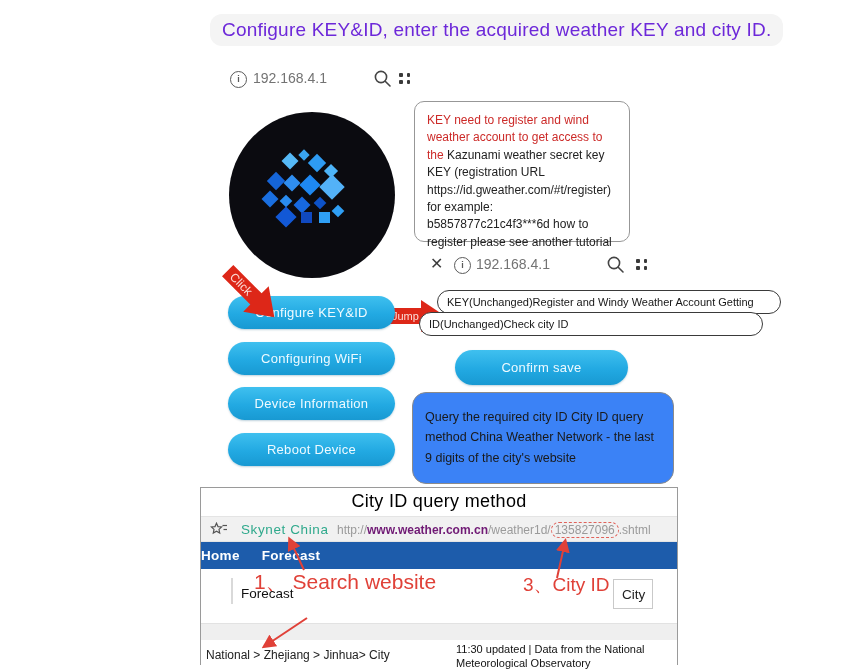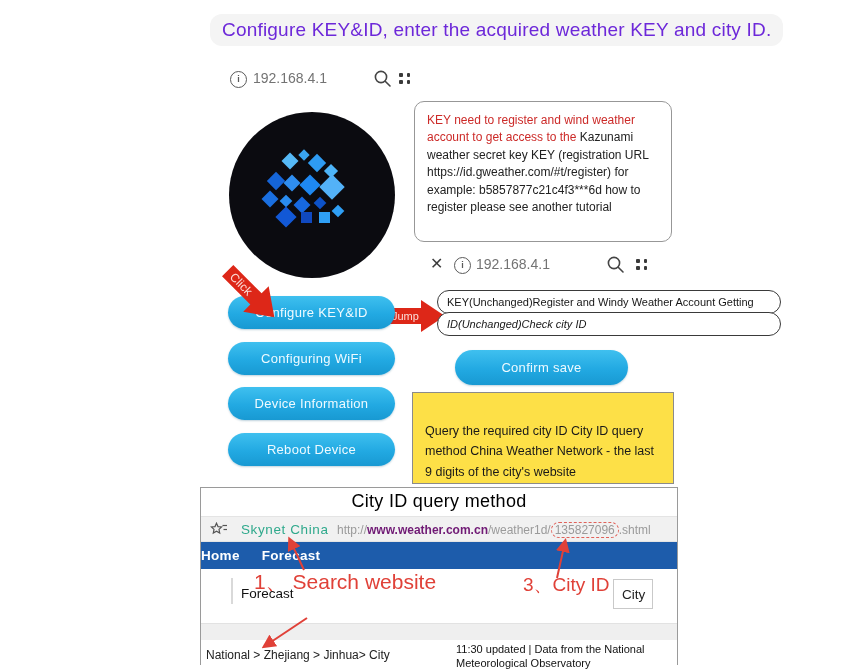--- a/index.html
+++ b/index.html
@@ -19,22 +19,22 @@
   .grid-menu{display:grid;grid-template-columns:4px 4px;grid-gap:3.5px;}
   .grid-menu i{width:3.5px;height:3.5px;background:#3a3a3a;border-radius:1px;display:block;}
 
   
   .logo{width:166px;height:166px;border-radius:50%;background:#0b0b10;}
 
   
   .note-box{border:1.5px solid #979797;border-radius:10px;background:#fff;
     padding:10px 12px;font-size:12px;line-height:1.45;color:#222;}
   .red-run{color:#cc2a28;}
-  .query-box{border:1.5px solid #8b8b8b;border-radius:0;background:#fde047;
-    padding:28px 12px;font-size:12.5px;line-height:1.62;color:#191919;}
+  .query-box{border:1.5px solid #8b8b8b;border-radius:14px;background:#3b82f6;
+    padding:14px 12px;font-size:12.5px;line-height:1.62;color:#191919;}
 
   
   .pill{width:167px;height:33px;border-radius:17px;border:none;cursor:pointer;
     background:linear-gradient(180deg,#3fc0ef 0%,#22a9e2 55%,#1899d2 100%);
     color:#eefaff;font-size:13px;font-family:"Liberation Sans",sans-serif;
     display:flex;align-items:center;justify-content:center;letter-spacing:.3px;
     box-shadow:0 1px 2px rgba(0,80,120,.25);}
   .pill.confirm{width:173px;height:35px;border-radius:18px;}
 
   
@@ -99,21 +99,21 @@
         <rect x="-6" y="-6" width="12" height="12" fill="#1769e0" transform="translate(73,93) rotate(45)"></rect>
         <rect x="-4.5" y="-4.5" width="9" height="9" fill="#0d52c8" transform="translate(91,91) rotate(45)"></rect>
         <rect x="-7.5" y="-7.5" width="15" height="15" fill="#1258d6" transform="translate(57,105) rotate(45)"></rect>
         <rect x="-4.5" y="-4.5" width="9" height="9" fill="#2f9ff5" transform="translate(109,99) rotate(45)"></rect>
         <rect x="72" y="100" width="11" height="11" fill="#1049c0"></rect>
         <rect x="90" y="100" width="11" height="11" fill="#2f9ff5"></rect>
       </g>
     </svg>
   </div>
 
-  <div class="abs note-box" style="left:414px;top:101px;width:258px;height:141px;box-sizing:border-box;">
+  <div class="abs note-box" style="left:414px;top:101px;width:216px;height:141px;box-sizing:border-box;">
     <span class="red-run">KEY need to register and wind weather account to get access to the </span><span>Kazunami weather secret key KEY (registration URL https://id.gweather.com/#t/register) for example: b5857877c21c4f3***6d how to register please see another tutorial</span>
   </div>
 
   <div class="abs close-x" style="left:430px;top:256px;">✕</div>
   <div class="abs info-badge" style="left:454px;top:257px;">i</div>
   <div class="abs url-text" style="left:476px;top:256px;">192.168.4.1</div>
   <svg class="abs" style="left:606px;top:255px;" width="19" height="19" viewBox="0 0 19 19">
     <circle cx="8" cy="8" r="5.6" fill="none" stroke="#444" stroke-width="1.6"></circle>
     <line x1="12.2" y1="12.2" x2="17" y2="17" stroke="#444" stroke-width="1.6" stroke-linecap="round"></line>
   </svg>
@@ -135,21 +135,21 @@
   <button class="abs pill" style="left:228px;top:433px;">Reboot Device</button>
 
   <svg class="abs overlay" style="left:210px;top:262px;" width="100" height="100" viewBox="0 0 100 100">
     <g transform="translate(8,2) rotate(45 33 30)">
       <polygon points="0,22 40,22 40,12 66,30 40,48 40,38 0,38" fill="#dd2718"></polygon>
       <text x="6" y="34" font-size="12" fill="#fbdcd8" font-family="Liberation Sans, sans-serif">Click</text>
     </g>
   </svg>
 
   <input class="abs field" style="left: 437px; top: 290px;" readonly="" value="KEY(Unchanged)Register and Windy Weather Account Getting">
-  <input class="abs field" style="left: 437px; top: 312px; font-style: italic;" readonly="" value="ID(Unchanged)Check city ID">
+  <input class="abs field" style="left: 419px; top: 312px;" readonly="" value="ID(Unchanged)Check city ID">
 
   <button class="abs pill confirm" style="left:455px;top:350px;">Confirm save</button>
 
   <div class="abs query-box" style="left:412px;top:392px;width:262px;height:92px;box-sizing:border-box;">Query the required city ID City ID query method China Weather Network - the last 9 digits of the city's website</div>
 
   <div class="abs panel">
     <div class="abs panel-heading">City ID query method</div>
 
     <div class="abs urlbar">
       <svg class="abs" style="left:9px;top:5px;" width="18" height="16" viewBox="0 0 18 16">

